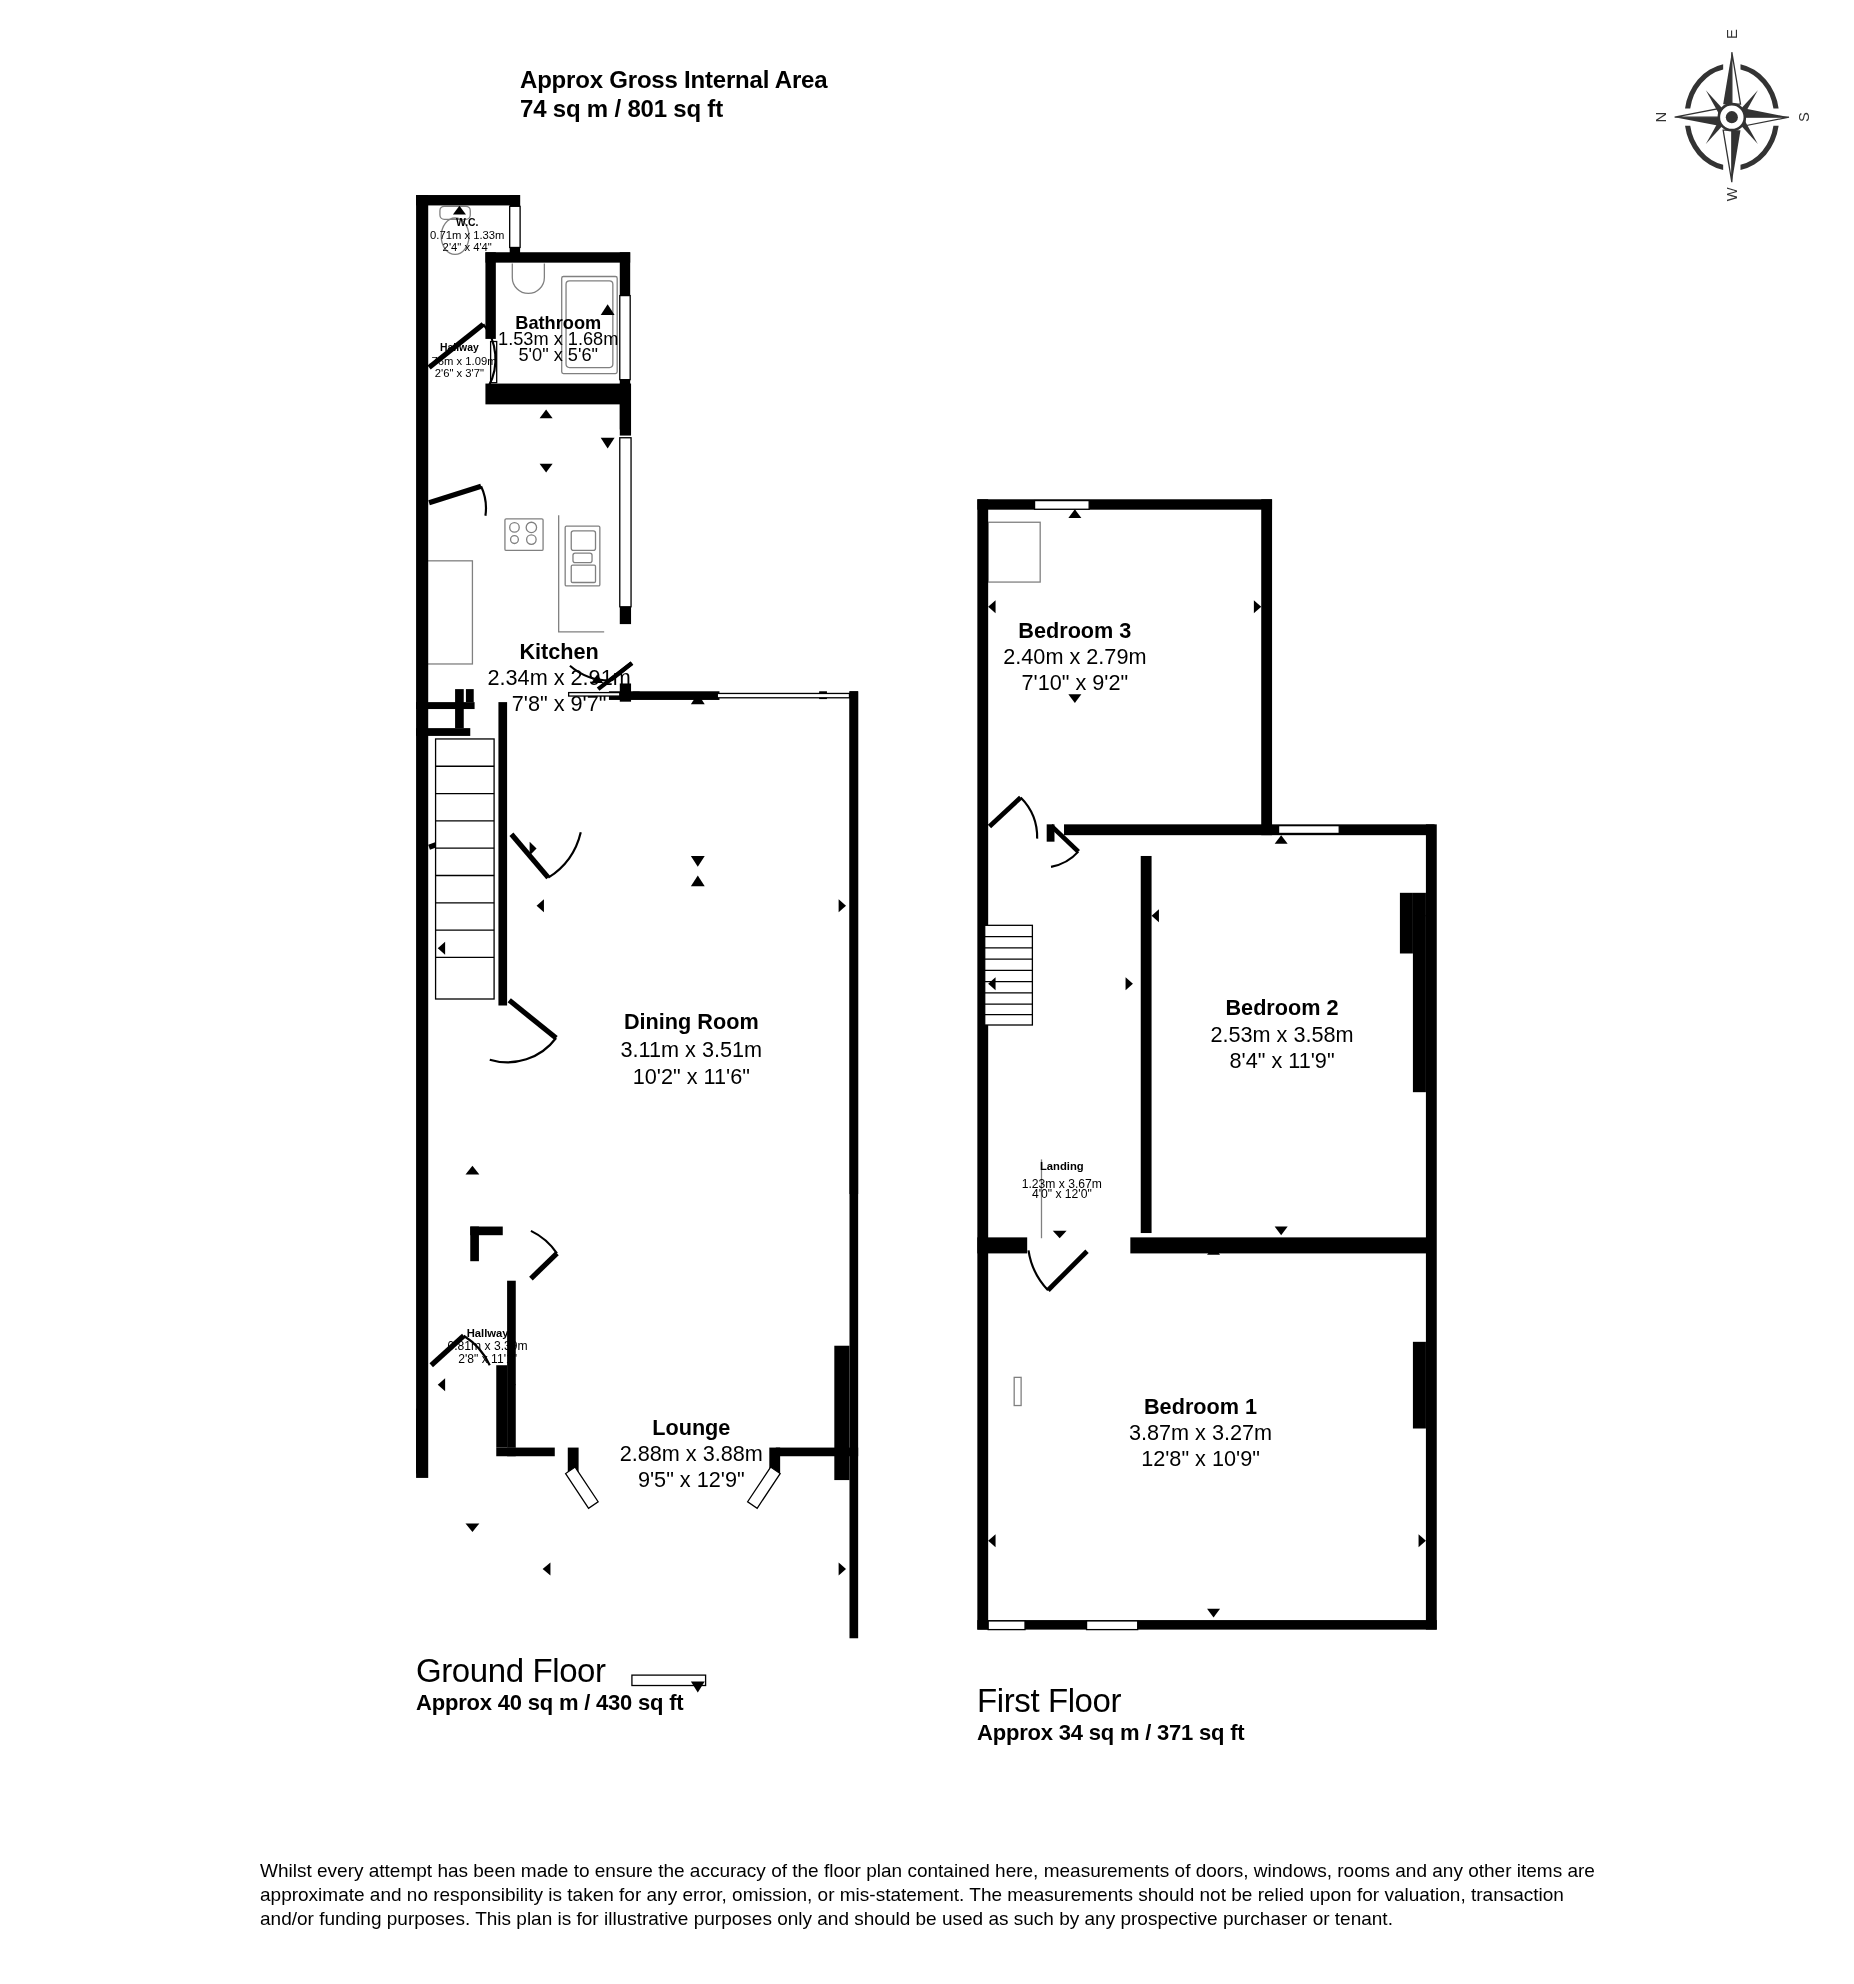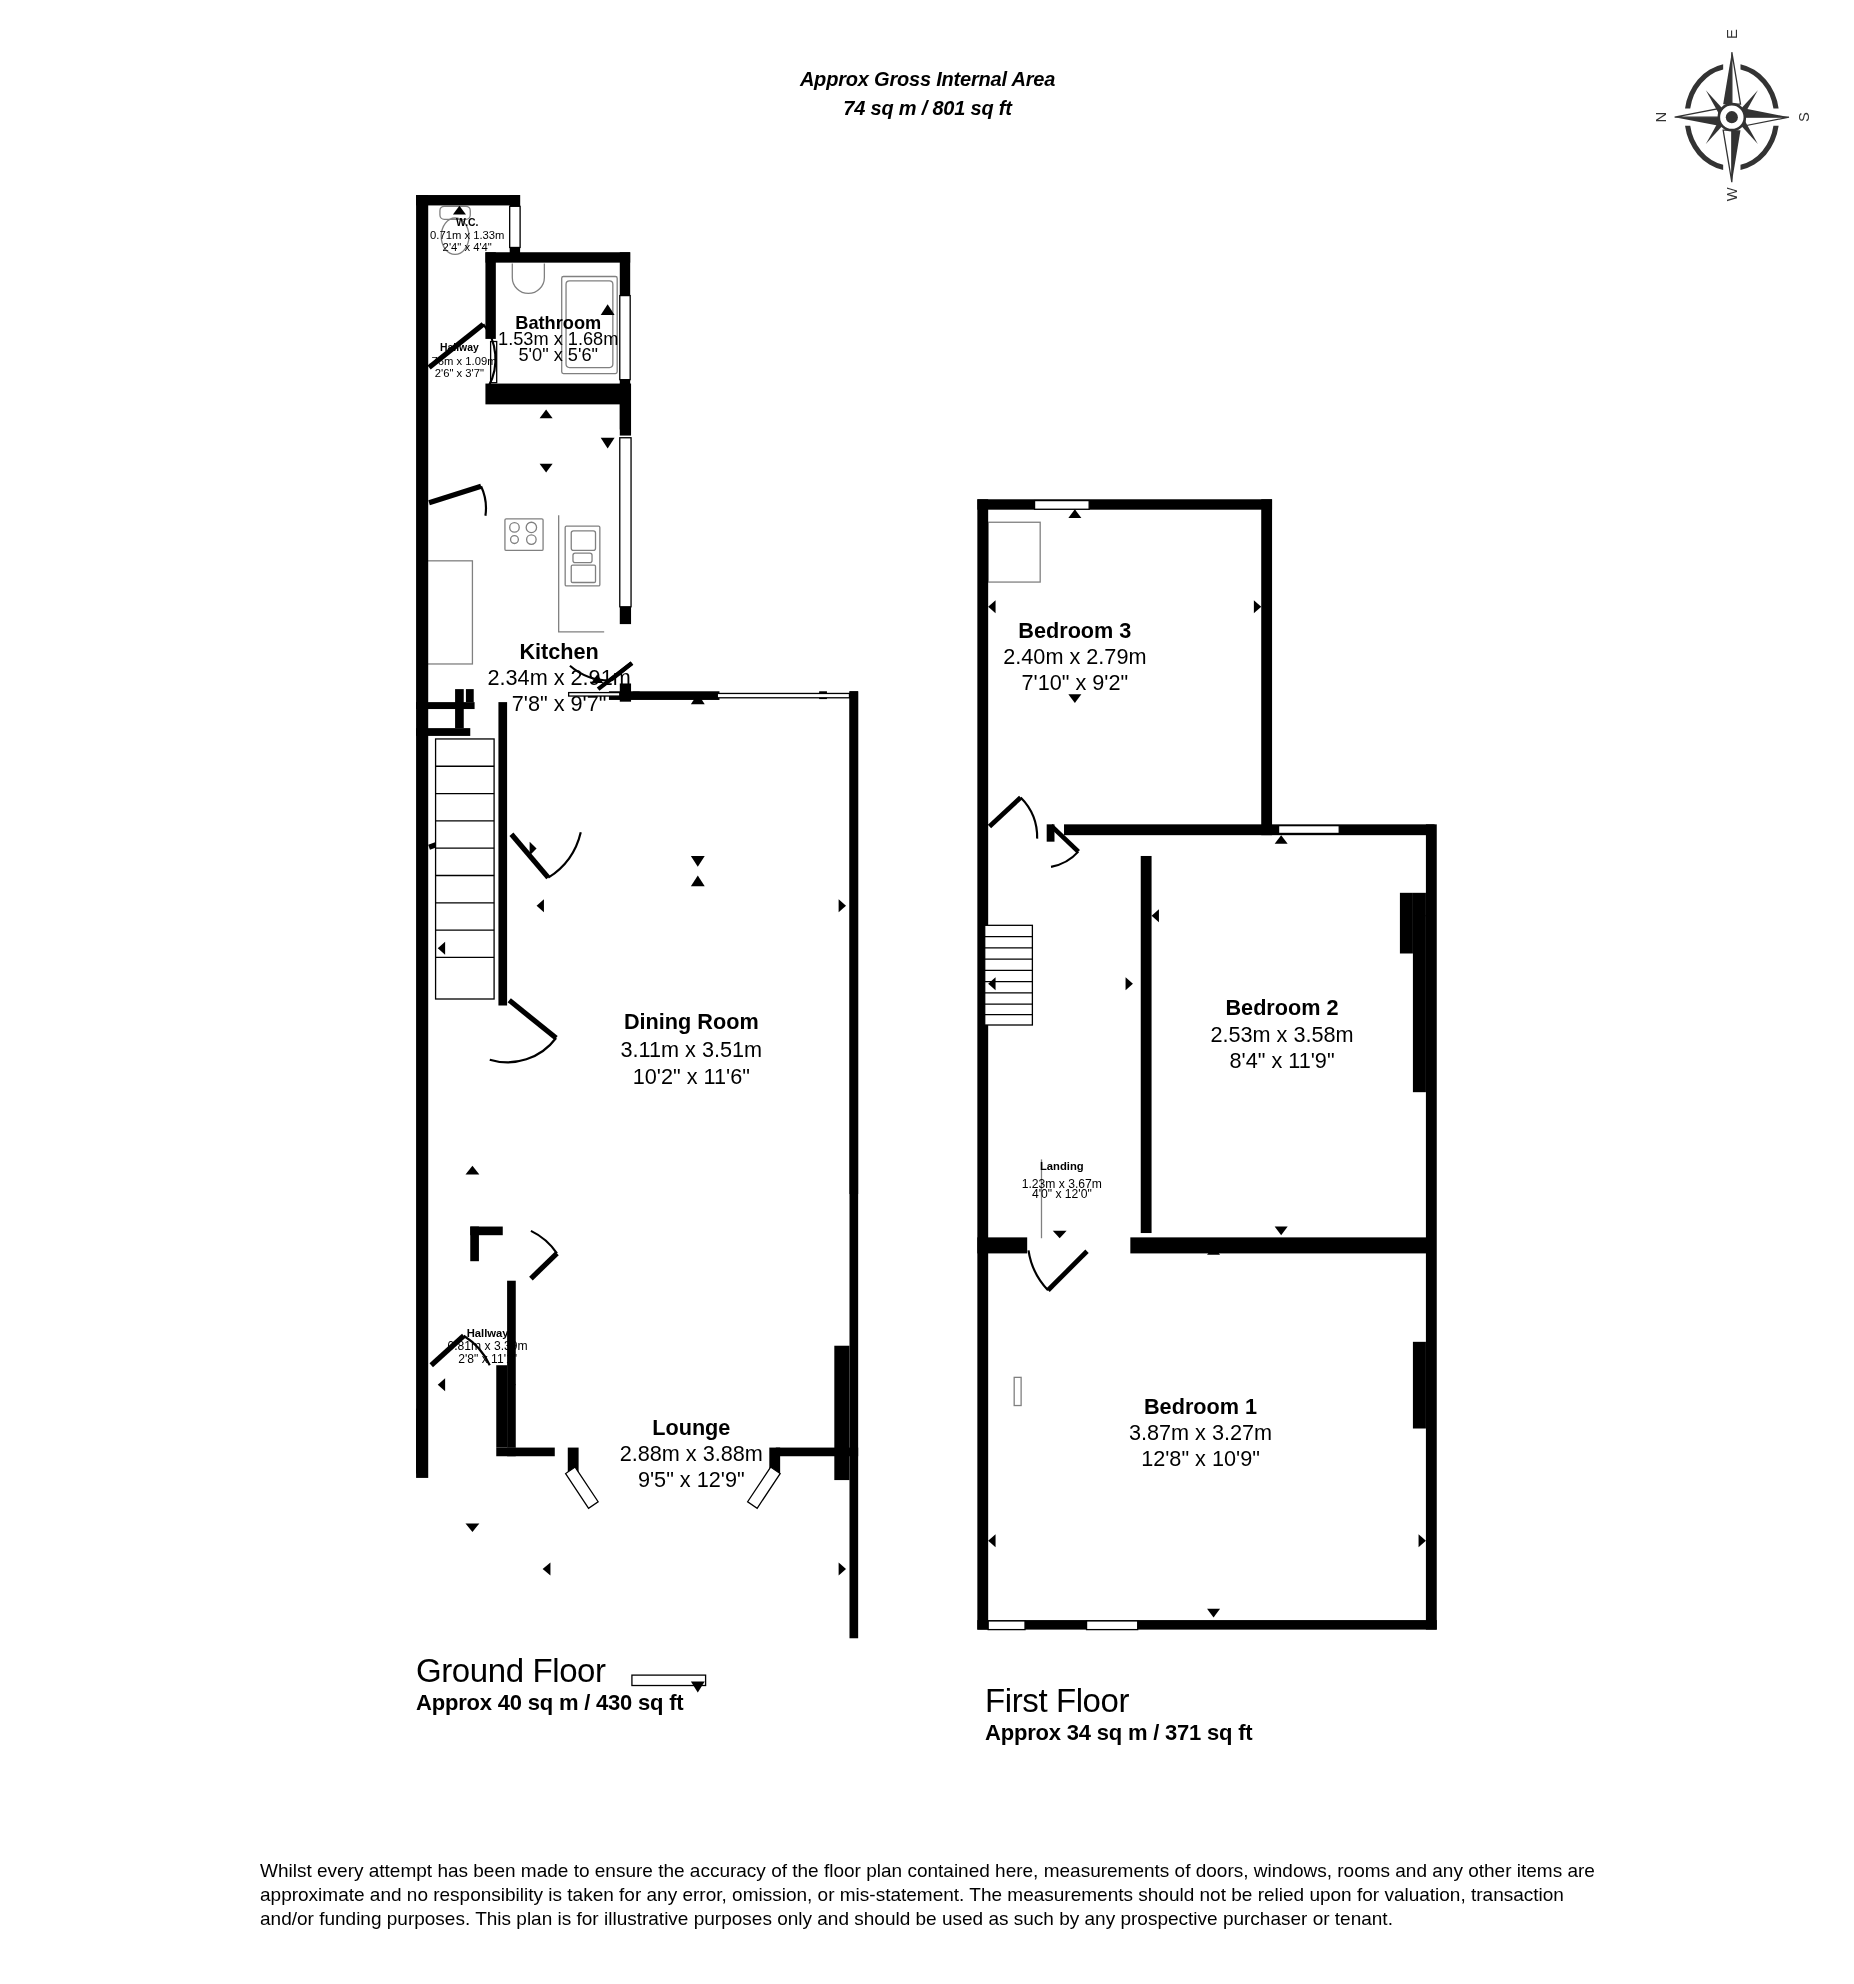--- a/index.html
+++ b/index.html
@@ -1,20 +1,20 @@
 <!DOCTYPE html>
 <html style="font-size:7px"><head>
 <meta charset="utf-8">
 <style>
   html, body { margin: 0; padding: 0; background: #ffffff; }
   body { width: 1855px; height: 1985px; position: relative; overflow: hidden;
          font-family: "Liberation Sans", sans-serif; color: #000; }
   .abs { position: absolute; }
-  .hdr { left: 520px; width: 815px; top: 65px; text-align: center;
-         font-weight: bold; font-size: 20px; line-height: 29px; letter-spacing: -0.2px; font-style: italic; }
+  .hdr { left: 520px; width: 815px; top: 65px; text-align: left;
+         font-weight: bold; font-size: 24px; line-height: 29px; letter-spacing: -0.2px; }
   .floor-title { font-size: 33px; font-weight: normal; letter-spacing: -0.4px; }
   .floor-area { font-size: 22px; font-weight: bold; letter-spacing: -0.2px; }
   .disclaimer { left: 260px; width: 1335px; top: 1859px; text-align: left;
                 font-size: 19px; line-height: 24px; }
   svg text { font-family: "Liberation Sans", sans-serif; }
   .rn { font-weight: bold; }
 </style>
 </head>
 <body>
 
@@ -316,21 +316,21 @@
       </g>
       <g>
         <text class="rn" x="2770" y="3262" font-size="50">Bedroom 1</text>
         <text x="2770" y="3322" font-size="50">3.87m x 3.27m</text>
         <text x="2770" y="3383" font-size="50">12'8" x 10'9"</text>
       </g>
     </g>
   </g>
 </svg>
 
-<div class="abs" style="left:977px;top:1682px;margin-left:8px;">
+<div class="abs" style="left:977px;top:1682px;">
   <div class="floor-title">First Floor</div>
   <div class="floor-area">Approx 34 sq m / 371 sq ft</div>
 </div>
 <div class="abs" style="left:416px;top:1652px;">
   <div class="floor-title">Ground Floor</div>
   <div class="floor-area">Approx 40 sq m / 430 sq ft</div>
 </div>
 
 <div class="abs disclaimer">Whilst every attempt has been made to ensure the accuracy of the floor plan contained here, measurements of doors, windows, rooms and any other items are approximate and no responsibility is taken for any error, omission, or mis-statement. The measurements should not be relied upon for valuation, transaction and/or funding purposes. This plan is for illustrative purposes only and should be used as such by any prospective purchaser or tenant.</div>
 

